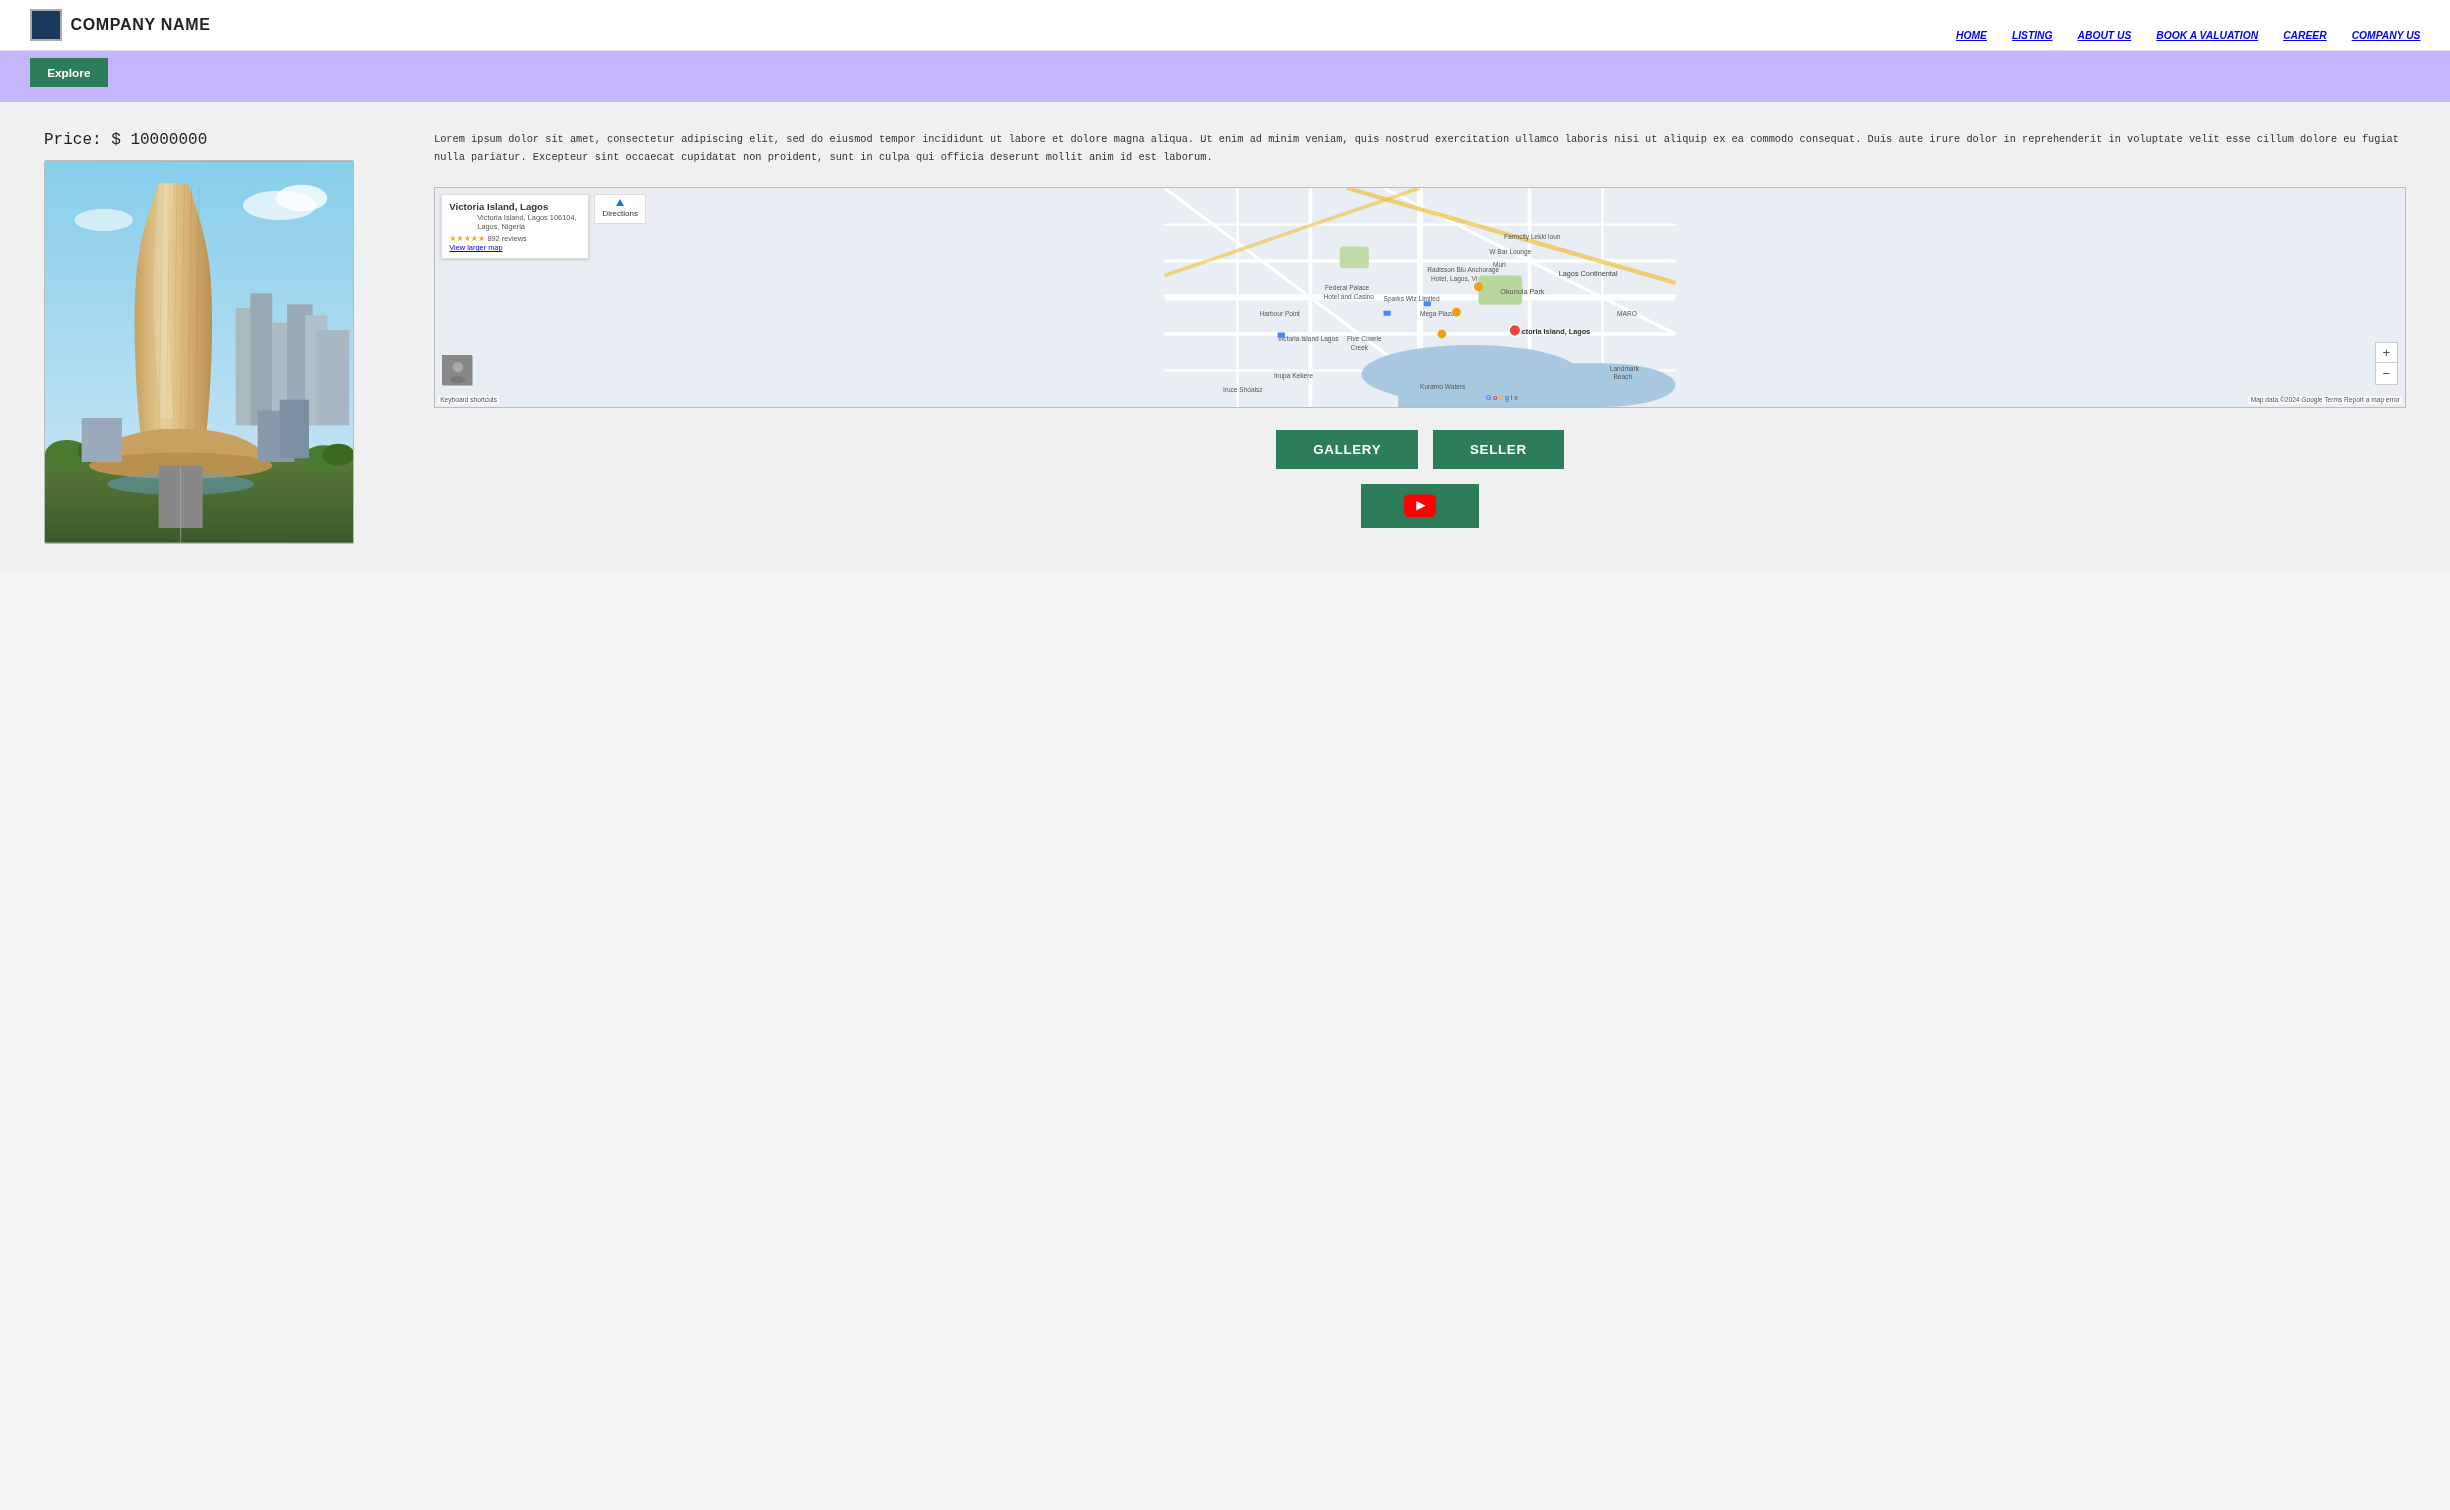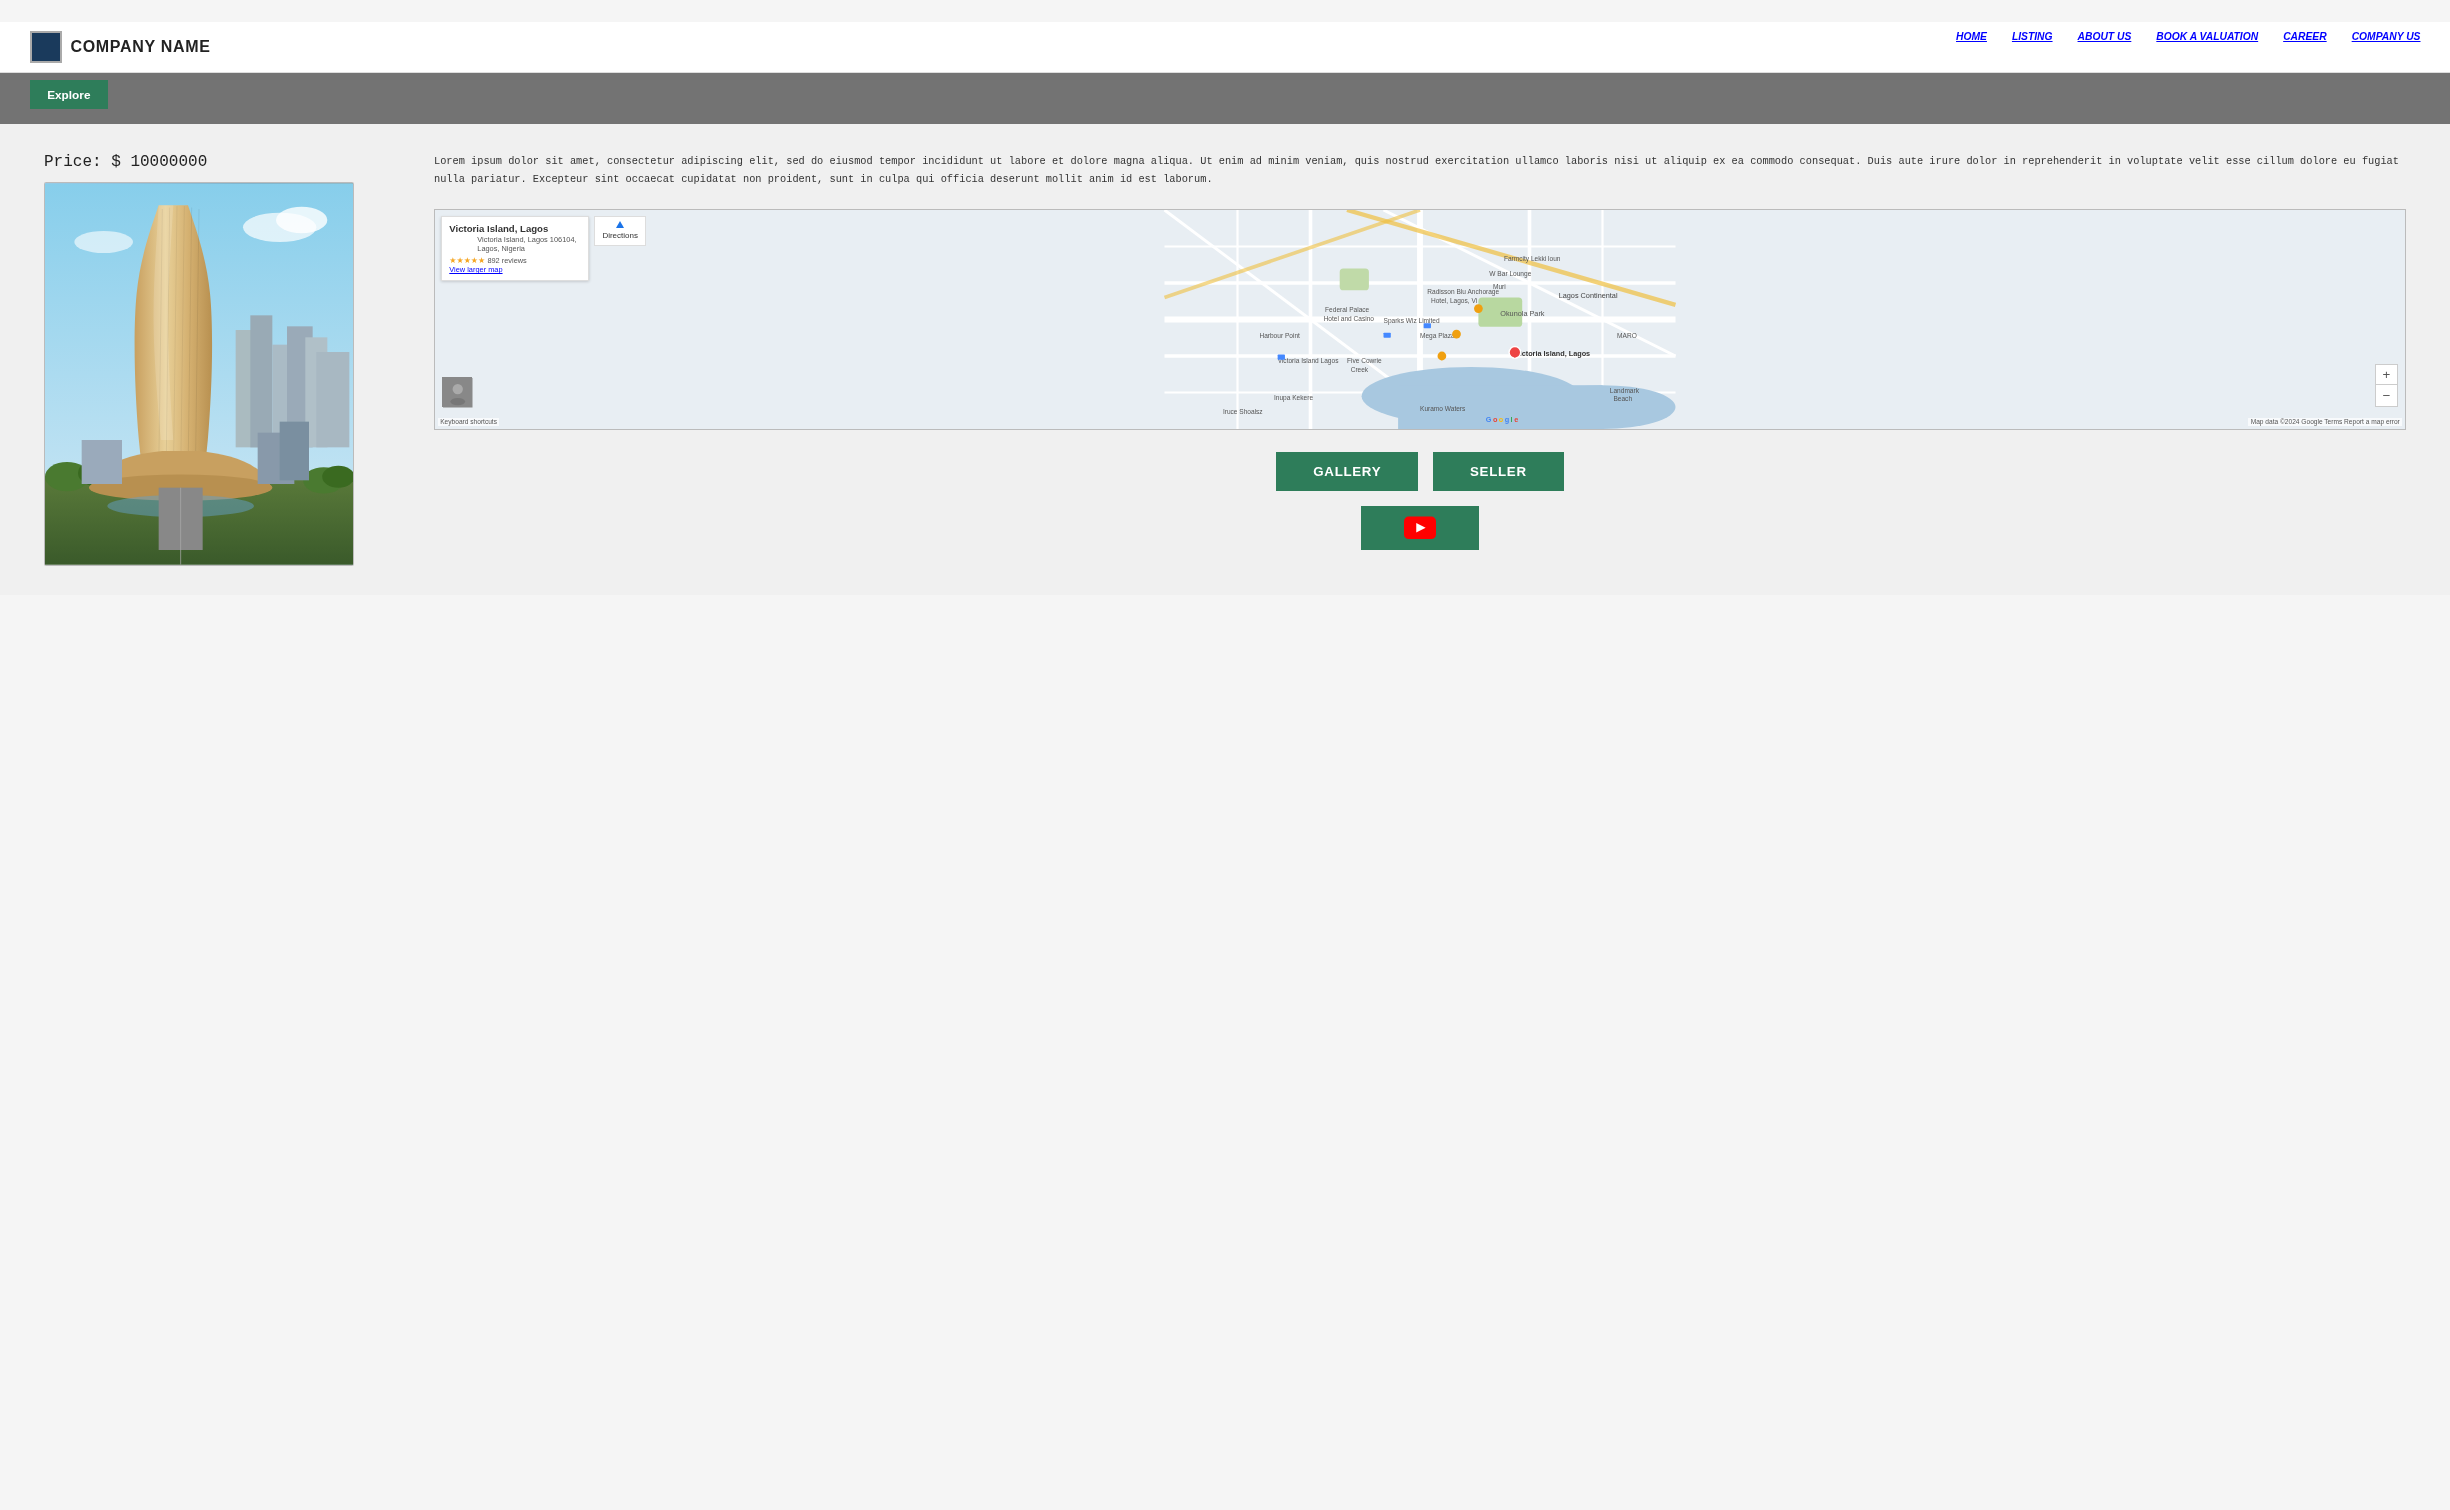--- a/index.html
+++ b/index.html
@@ -3,24 +3,23 @@
   <meta charset="utf-8">
   <style>
     * { box-sizing: border-box; margin: 0; padding: 0; }
     body { font-family: Arial, sans-serif; background: #f5f5f5; color: #333; }
 
     
     .header {
       background: #fff;
       border-bottom: 0.7px solid #ddd;
       display: flex;
-      align-items: flex-start;
+      align-items: flex-end;
       justify-content: space-between;
       padding: 8.9px 29.5px;
-      margin-top: 22px;
     }
     .logo-area {
       display: flex;
       align-items: center;
       gap: 8.9px;
     }
     .logo-box {
       width: 32px;
       height: 32px;
       background: #1a3a5c;
@@ -41,21 +40,21 @@
       color: #00f;
       text-decoration: underline;
       font-size: 10.3px;
       font-style: italic;
       font-weight: bold;
       cursor: pointer;
     }
 
     
     .explore-strip {
-      background: #737373;
+      background: #c4b5fd;
       padding: 7.4px 29.5px 14.8px 29.5px;
     }
     .explore-btn {
       background: #2e7d5a;
       color: #fff;
       border: none;
       padding: 7.4px 17.7px;
       font-size: 11.8px;
       cursor: pointer;
       font-weight: bold;

